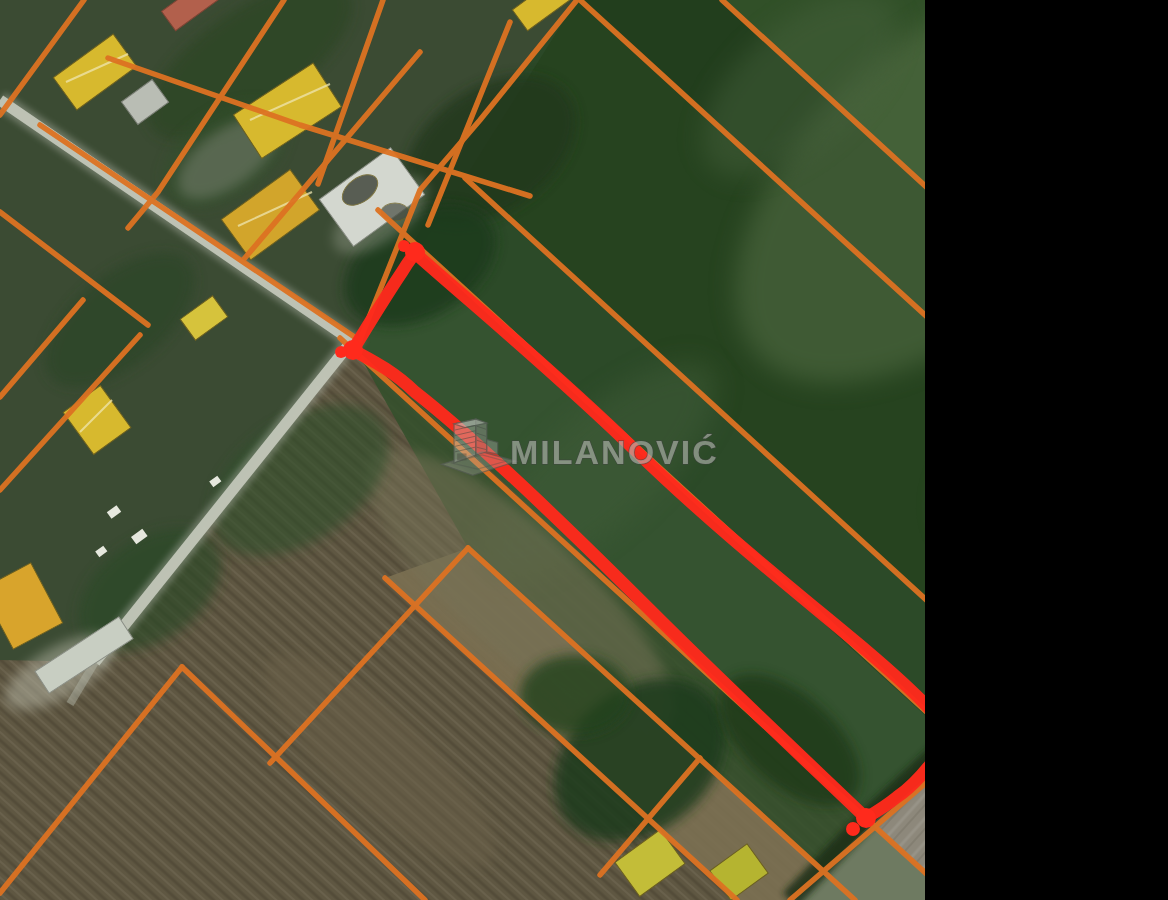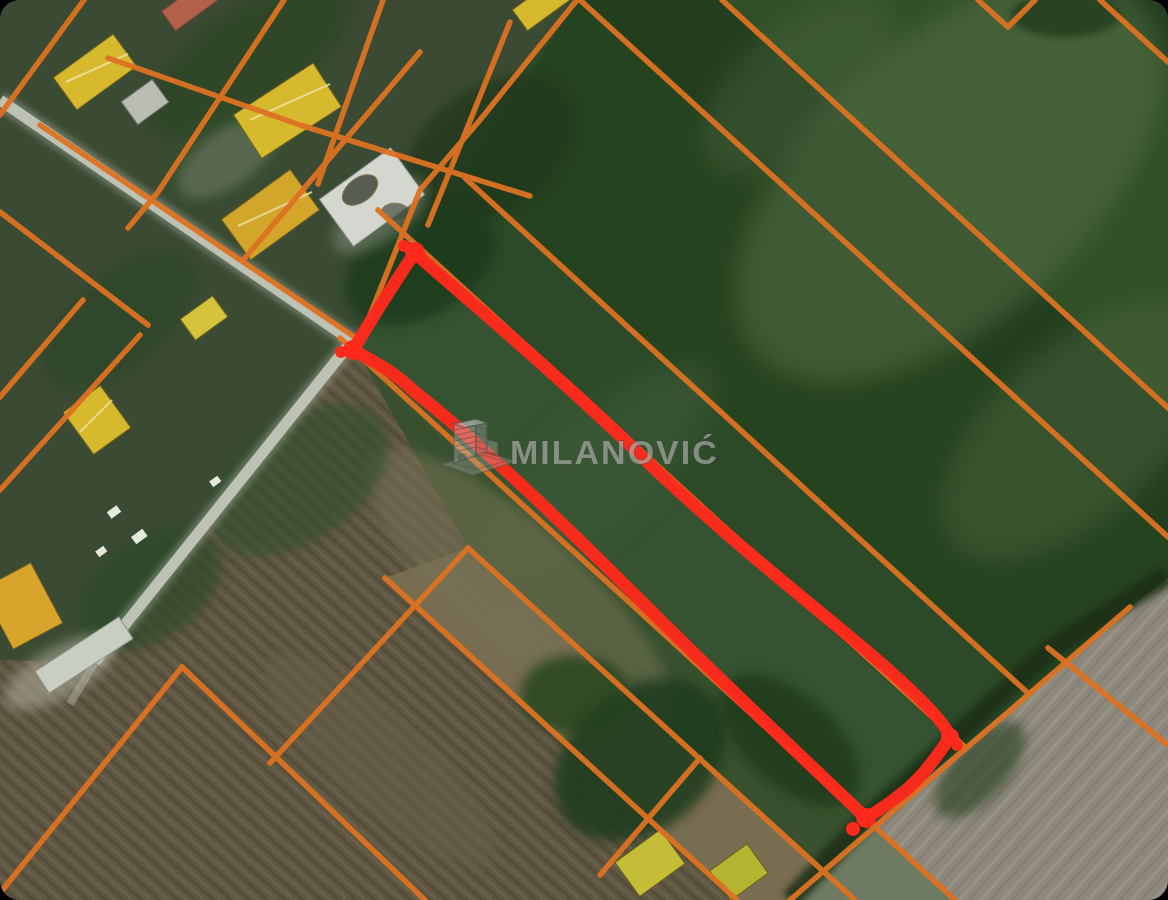--- a/index.html
+++ b/index.html
@@ -1,16 +1,16 @@
 <!DOCTYPE html>
 <html><head>
 <meta charset="utf-8">
 <style>
   html,body{margin:0;padding:0;background:#000;}
-  .stage{width:1168px;height:900px;overflow:hidden;position:relative;border-radius:20px;}
+  .stage{width:925px;height:900px;overflow:hidden;position:relative;}
   svg{display:block;}
   .wm-text{
     font-family:"Liberation Sans","DejaVu Sans",sans-serif;
     font-weight:bold;
     font-size:34px;
     letter-spacing:2px;
     fill:#b4b8b2; fill-opacity:.62;
     stroke:#3f443f; stroke-opacity:.55; stroke-width:1.4px;
     paint-order:stroke;
   }

